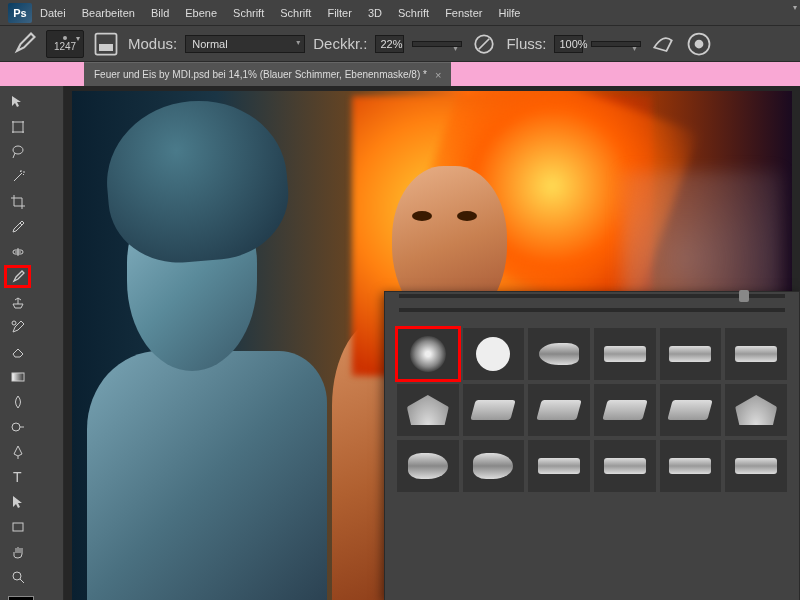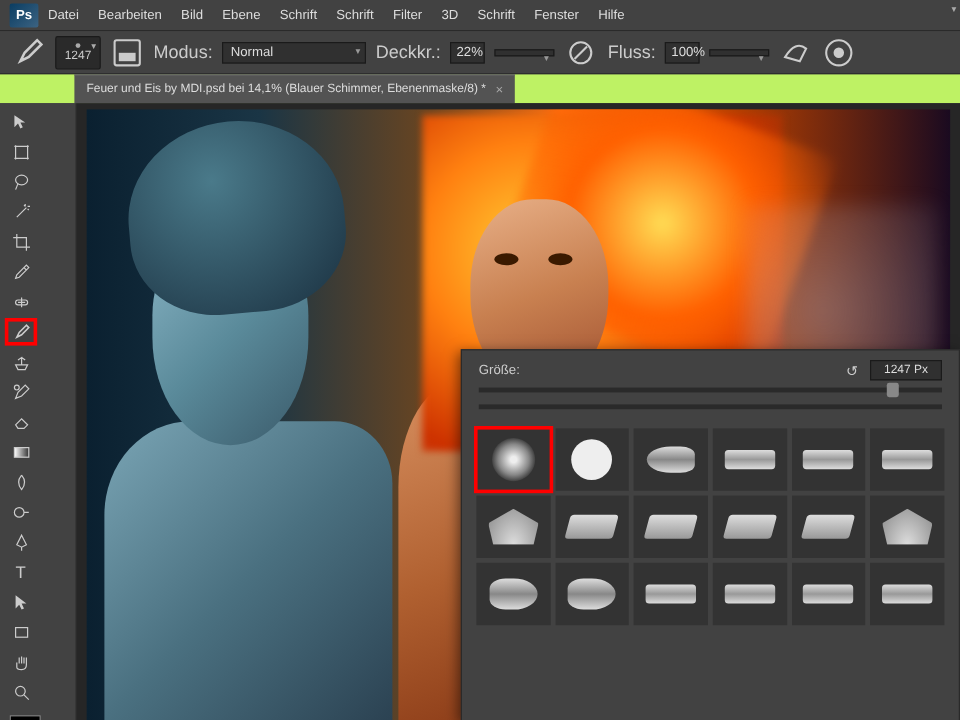--- a/index.html
+++ b/index.html
@@ -10,21 +10,21 @@
 .options-bar{height:36px;background:#424242;display:flex;align-items:center;padding:0 10px;gap:8px;border-bottom:1px solid #2a2a2a}
 .opt-icon{width:28px;height:22px;display:flex;align-items:center;justify-content:center;color:#ccc}
 .brush-preview{width:38px;height:28px;background:#2a2a2a;border:1px solid #1a1a1a;border-radius:2px;display:flex;flex-direction:column;align-items:center;justify-content:center;position:relative}
 .brush-dot{width:4px;height:4px;background:#aaa;border-radius:50%}
 .brush-size-txt{color:#ccc;font-size:10px;margin-top:1px}
 .opt-label{color:#ccc;font-size:15px}
 .opt-drop{background:#303030;border:1px solid #1a1a1a;color:#ddd;font-size:11px;padding:2px 20px 2px 6px;position:relative;min-width:120px}
 .opt-drop.small{min-width:50px}
 .opt-drop::after{content:"▾";position:absolute;right:4px;color:#999;font-size:8px}
 .opt-input{background:#303030;border:1px solid #1a1a1a;color:#ddd;font-size:11px;padding:2px 4px;width:29px;text-align:right}
-.doc-tab-bar{height:24px;background:#bef264;display:flex;padding-left:62px}
+.doc-tab-bar{height:24px;background:#f9a8d4;display:flex;padding-left:84px}
 .doc-tab{background:#535353;color:#ddd;font-size:10px;padding:4px 10px;display:flex;align-items:center;gap:8px;border-top:1px solid #666}
 .doc-close{color:#aaa;font-size:11px;cursor:pointer}
 .work{position:absolute;top:86px;left:0;right:0;bottom:0;display:flex}
 .tools{width:64px;background:#424242;border-right:1px solid #2a2a2a;padding:4px;display:flex;flex-wrap:wrap;gap:2px;align-content:flex-start}
 .tool{width:27px;height:23px;display:flex;align-items:center;justify-content:center;color:#ccc;cursor:pointer;position:relative}
 .tool svg{width:16px;height:16px}
 .tool.highlighted{border:3px solid red}
 .swatches{width:50px;height:40px;position:relative;margin-top:6px}
 .swatch-fg{width:26px;height:26px;background:#000;border:1px solid #888;position:absolute;top:0;left:4px}
 .canvas-area{flex:1;position:relative;background:#262626;overflow:hidden}
@@ -266,26 +266,20 @@
         <div class="fire-hair"></div>
         <div class="fire-hair2"></div>
         <div class="woman-face"></div>
         <div class="woman-eye1"></div>
         <div class="woman-eye2"></div>
       </div>
       <div class="smoke"></div>
     </div>
 
     <div class="brush-panel">
-      <div class="bp-row">
-        <div class="bp-label">Größe:</div>
-        <div class="spacer"></div>
-        <div class="bp-reset">↺</div>
-        <div class="bp-input">1247 Px</div>
-      </div>
       <div class="bp-slider">
           <div class="bp-slider-thumb" style="left:88%"></div>
         </div>
       <div class="bp-slider"></div>
       <div class="brush-grid">
         <div class="brush-tip highlighted">
             <div class="tip-soft"></div>
           </div>
         <div class="brush-tip">
             <div class="tip-hard"></div>

